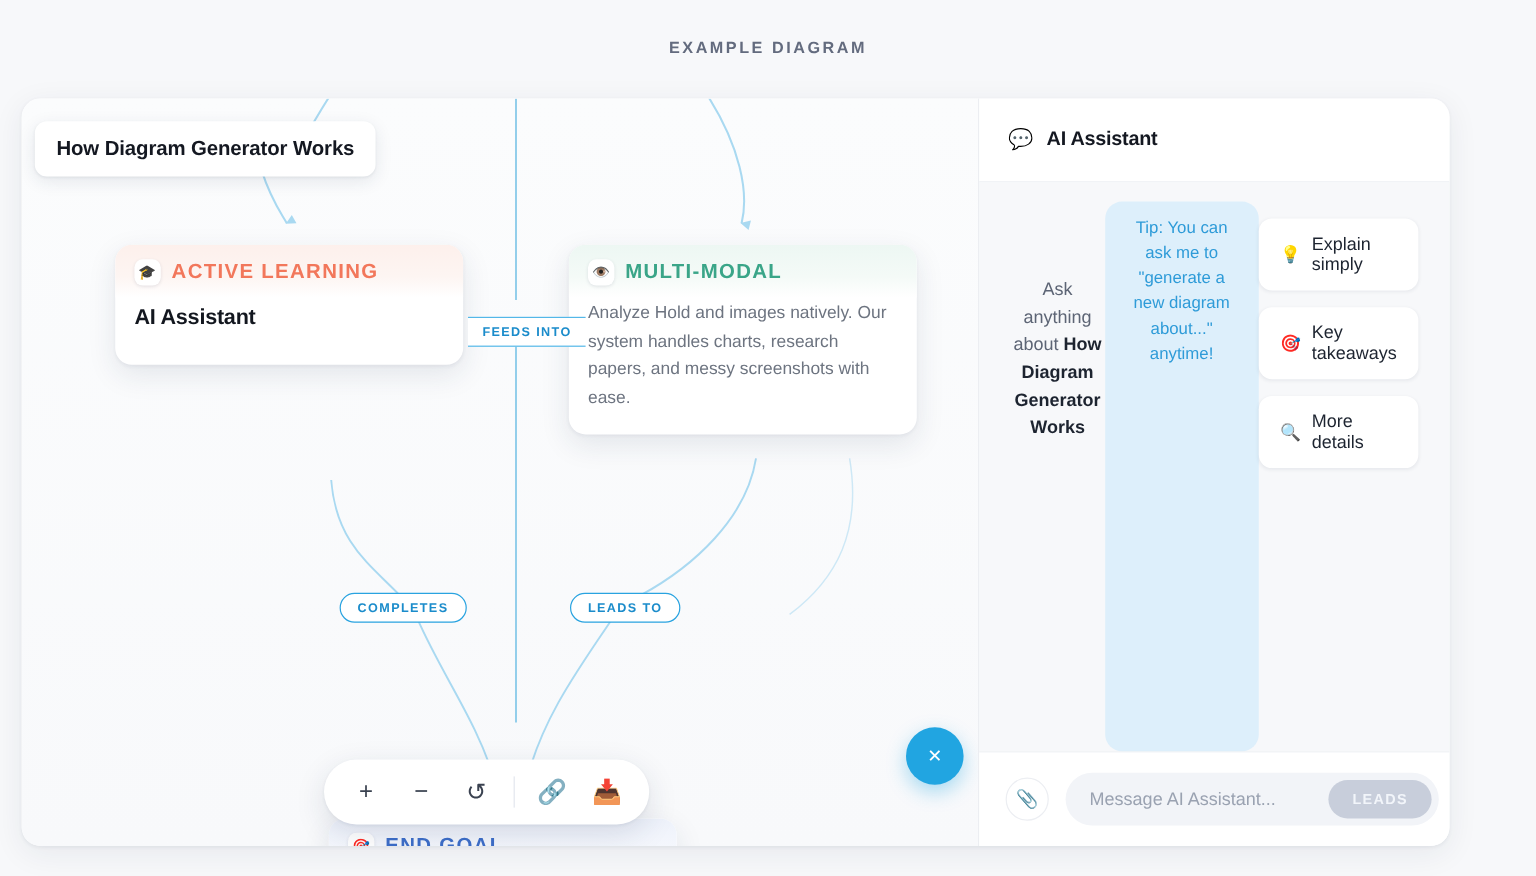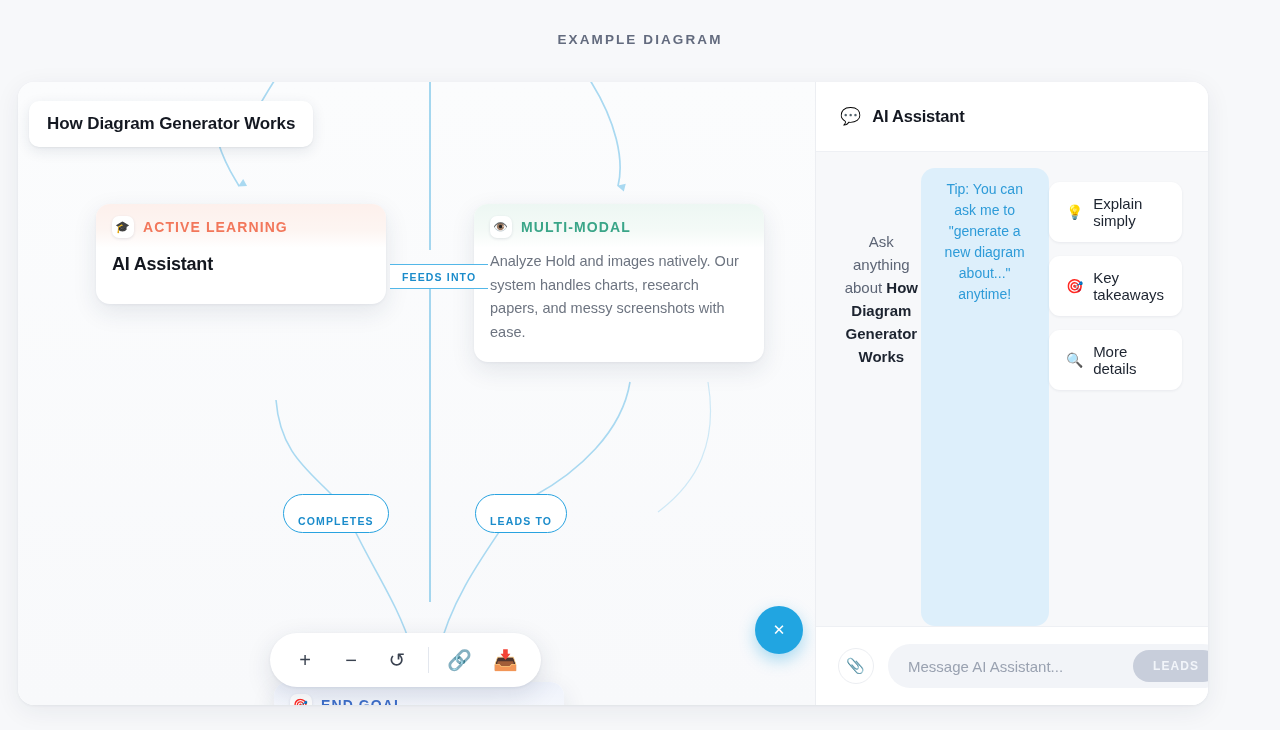--- a/index.html
+++ b/index.html
@@ -71,41 +71,41 @@
   .card-head.tint-orange { background: linear-gradient(180deg,#fdf0ec 0%, #fdf5f2 60%, #ffffff 100%); }
   .card-head.tint-teal   { background: linear-gradient(180deg,#edf7f3 0%, #f4faf7 60%, #ffffff 100%); }
   .chip-icon {
     width: 22px; height: 22px; flex: 0 0 22px;
     background: #fff; border-radius: 7px;
     display: flex; align-items: center; justify-content: center;
     font-size: 12px; line-height: 1;
     box-shadow: 0 1px 3px rgba(30,45,75,.12);
   }
   .chip-label {
-    font-size: 14px; font-weight: 700; letter-spacing: 1.1px;
+    font-size: 17px; font-weight: 700; letter-spacing: 1.1px;
     text-transform: uppercase;
   }
   .chip-label.orange { color: #f2775b; }
   .chip-label.teal   { color: #3aa588; }
   .card-body { padding: 2px 16px 18px 16px; }
   .card-title {
     font-size: 18px; font-weight: 700; color: #13171f;
     margin: 4px 0 11px 0; letter-spacing: -.2px;
   }
   .card-text {
     font-size: 14.5px; line-height: 23.5px; color: #6d7480;
   }
 
   
   .edge-pill {
     position: absolute;
     background: #ffffff;
     border: 1.6px solid #29a3e0;
     border-radius: 999px;
-    padding: 20px 14px 5px 14px;
+    padding: 6px 14px 5px 14px;
     font-size: 10.5px; font-weight: 700; letter-spacing: 1.15px;
     color: #1b8ccb; text-transform: uppercase;
     white-space: nowrap;
   }
   .edge-pill.flat {
     border: none; border-top: 1.6px solid #53b7e8; border-bottom: 1.6px solid #53b7e8;
     border-radius: 0; background: #ffffff; padding: 6px 12px 5px 12px;
   }
 
   
@@ -218,21 +218,20 @@
     background: #fff;
     display: flex; align-items: center; justify-content: center;
     font-size: 15px; cursor: pointer;
   }
   .composer {
     flex: 1 1 auto; height: 44px;
     background: #f2f4f8;
     border-radius: 999px;
     display: flex; align-items: center;
     padding: 0 6px 0 20px;
-    gap: 26px;
   }
   .composer input {
     flex: 1 1 auto; border: none; outline: none; background: transparent;
     font-family: "Liberation Sans", sans-serif;
     font-size: 15px; color: #2b323e;
   }
   .composer input::placeholder { color: #9aa2b1; }
   .send-btn {
     flex: 0 0 auto;
     background: #c8cedb; color: #f2f5fa;

